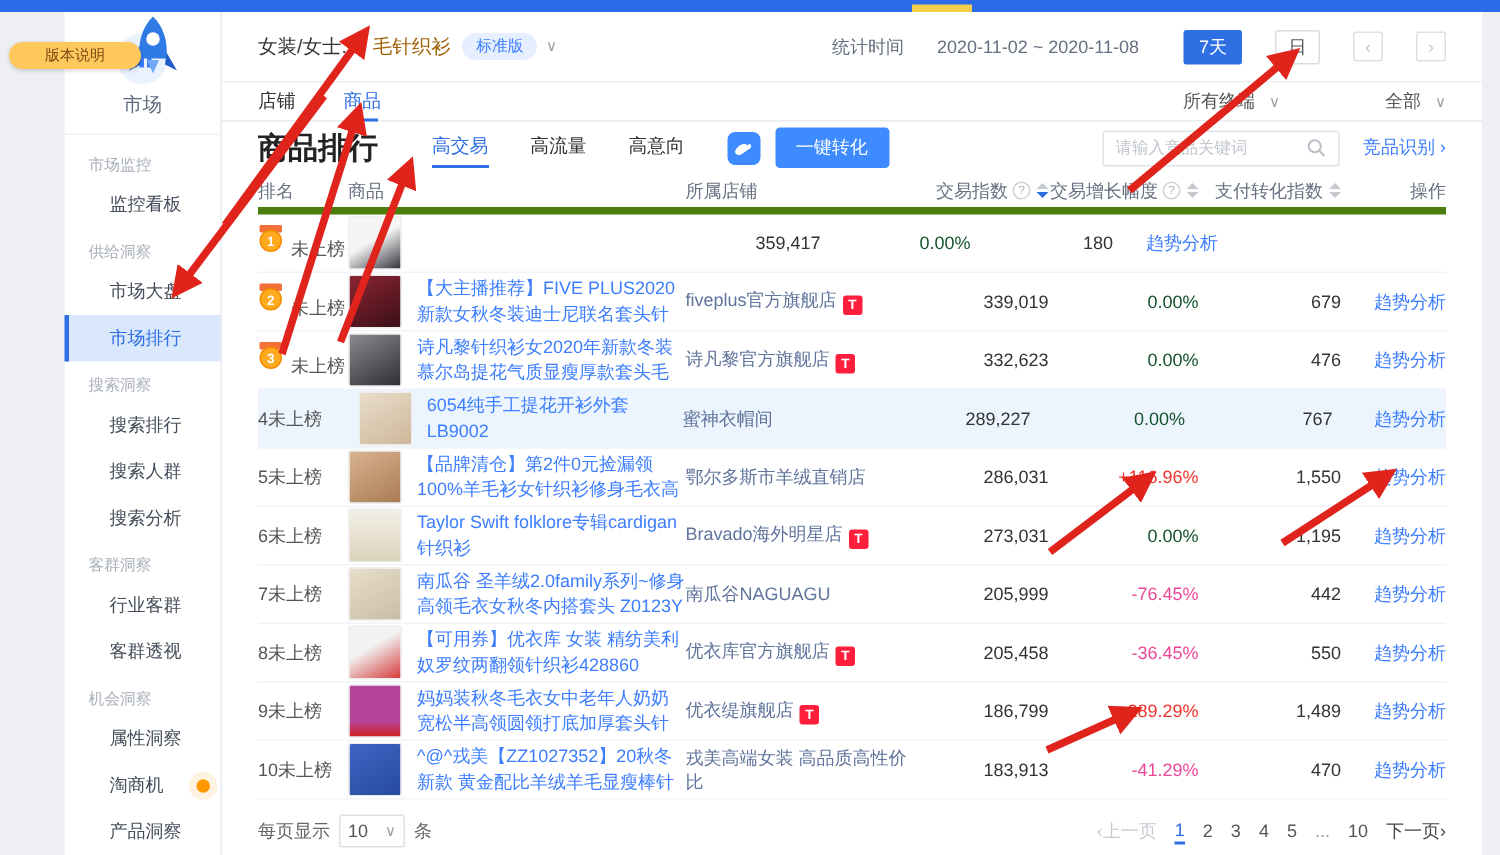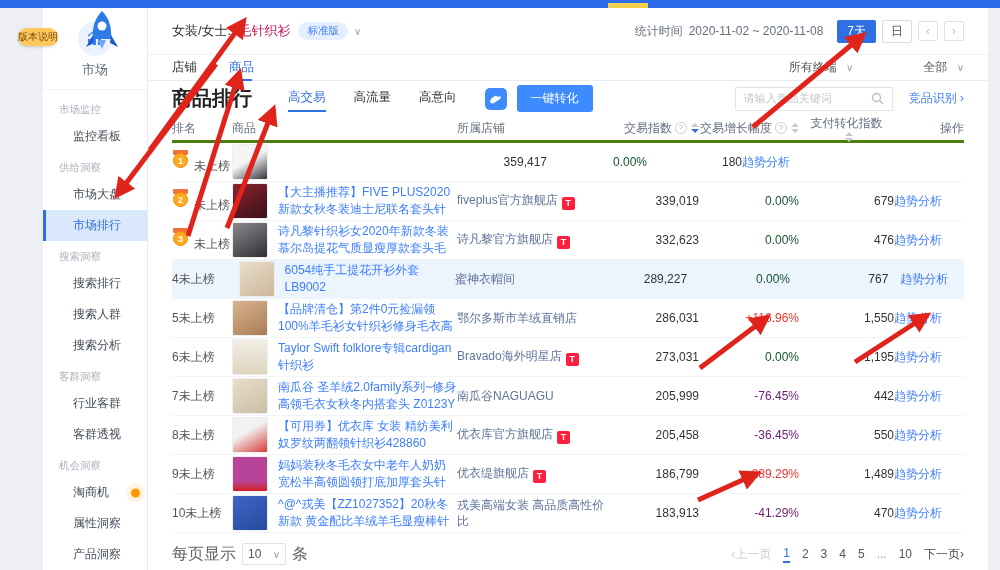--- a/index.html
+++ b/index.html
@@ -8,44 +8,44 @@
     position:relative; overflow:hidden;
     background:#edeff2;
     font-family:"Liberation Sans","DejaVu Sans",sans-serif;
     color:#333; font-size:12px;
   }
   
   .topbar { position:absolute; left:0; top:0; width:1000px; height:8px; background:#2b6be8; z-index:5; }
   .topbar-tab { position:absolute; left:608px; top:3px; width:40px; height:5px; background:#f3cf4e; }
   
   .rocket { position:absolute; left:84px; top:9px; z-index:40; }
-  .version-pill { position:absolute; left:18px; top:28px; z-index:40;
-    background:#ffc85c; color:#7a4c10; font-size:10px; padding:2px 0;
+  .version-pill { position:absolute; left:6px; top:28px; z-index:40;
+    background:#ffc85c; color:#7a4c10; font-size:10px; padding:2px 24px;
     border-radius:9px; box-shadow:0 1px 3px rgba(0,0,0,.18); }
   
   .sidebar { position:absolute; left:43px; top:8px; width:105px; bottom:0;
     background:#fff; border-right:1px solid #e8eaed; z-index:2; }
   .module-head { text-align:center; padding:14px 0 10px; border-bottom:1px solid #f0f2f4; }
   .module-icon { width:34px; height:34px; border-radius:50%; background:#eaf2fd;
     display:inline-flex; align-items:center; justify-content:center; }
   .module-label { margin-top:5px; font-size:13px; color:#5f6b7d; }
   .menu { padding-top:4px; }
   .menu-section { font-size:10.5px; color:#aab0bb; padding:9px 0 4px 16px; }
   .menu-item { font-size:12px; color:#454d5a; padding:7px 0 7px 30px; position:relative; cursor:pointer; }
   .menu-item.active { background:#d9e8fa; color:#2f6fe4; border-left:3px solid #2f6fe4; padding-left:27px; }
   .opp-dot { position:absolute; right:7px; top:50%; transform:translateY(-50%);
     width:9px; height:9px; border-radius:50%; background:#ff9800; box-shadow:0 0 0 5px #fdf3e0; }
   
   .content { position:absolute; left:148px; top:8px; width:840px; bottom:0; background:#fff; z-index:1; }
   .page-head { height:47px; display:flex; align-items:center; padding:0 24px; border-bottom:1px solid #eef0f3; }
   .crumb { font-size:13px; color:#333; }
-  .cat-name { font-size:13px; color:#be185d; }
+  .cat-name { font-size:13px; color:#a16207; margin-left:10px; }
   .ver-tag { background:#e6efff; color:#3d7eff; font-size:10.5px; padding:2px 9px; border-radius:10px; margin-left:8px; }
   .chev { color:#9aa0a8; font-size:10px; margin-left:6px; }
-  .head-right { margin-left:auto; display:flex; align-items:center; }
+  .head-right { margin-left:auto; display:flex; align-items:center;gap:16px; }
   .stat-label, .date-range { font-size:12px; color:#667080; }
   .date-range { margin-left:6px; }
   .btn-7d { background:#2f6fe4; color:#fff; font-size:12px; padding:3px 10px; border-radius:2px; margin-left:14px; cursor:pointer; }
   .btn-day { border:1px solid #d9dce1; color:#555; font-size:12px; padding:2px 8px; border-radius:2px; margin-left:6px; cursor:pointer; }
   .nav-sq { width:20px; height:20px; border:1px solid #dde0e5; border-radius:2px; color:#c2c7ce;
     display:inline-flex; align-items:center; justify-content:center; margin-left:6px; font-size:12px; cursor:pointer; }
   
   .tabs-row { height:26px; display:flex; align-items:center; padding:0 24px; border-bottom:1px solid #e9ebee; }
   .tab { font-size:12.5px; color:#333; margin-right:32px; height:26px; line-height:24px; position:relative; cursor:pointer; }
   .tab.active { color:#2f6fe4; }
@@ -62,29 +62,29 @@
   .helper-icon { width:22px; height:22px; border-radius:5px; background:#3d8bff;
     display:inline-flex; align-items:center; justify-content:center; margin-right:10px; cursor:pointer; }
   .btn-convert { background:#3d8bff; color:#fff; font-size:12px; padding:5px 14px; border-radius:3px; cursor:pointer; }
   .search-box { margin-left:auto; width:158px; height:24px; border:1px solid #e0e3e8; border-radius:2px;
     display:flex; align-items:center; padding:0 8px; }
   .search-ph { color:#c2c7ce; font-size:11px; flex:1; }
   .competitor { color:#3d7eff; font-size:12px; margin-left:16px; cursor:pointer; }
   
   .tbl { margin:0 24px; }
   .trow { display:flex; align-items:center; border-bottom:1px solid #f1f3f5; }
-  .thead { height:27px; color:#667080; border-bottom:3px solid #4d7c0f; }
+  .thead { height:27px; color:#667080; border-bottom:5px solid #4d7c0f; }
   .thead .cell { font-size:12px; display:flex; align-items:center; }
   .c-rank { width:60px; }
   .c-prod { width:225px; display:flex; align-items:center; }
   .c-shop { width:152px; }
   .c-trade { width:90px; justify-content:flex-end; text-align:right; }
   .c-grow { width:100px; justify-content:flex-end; text-align:right; }
-  .c-conv { width:95px; justify-content:flex-end; text-align:right;flex-direction:column; }
-  .c-act { width:70px; justify-content:flex-end; }
+  .c-conv { width:95px; justify-content:flex-end; text-align:right; }
+  .c-act { width:70px; justify-content:flex-end; text-align:right; }
   .qmark { width:12px; height:12px; border:1px solid #ccd1d8; border-radius:50%; color:#aab0bb;
     font-size:8px; line-height:10px; text-align:center; margin-left:3px; }
   .sorters { display:inline-flex; flex-direction:column; margin-left:4px; }
   .car-up { width:0; height:0; border-left:4px solid transparent; border-right:4px solid transparent; border-bottom:4px solid #c5cad1; margin-bottom:2px; }
   .car-dn { width:0; height:0; border-left:4px solid transparent; border-right:4px solid transparent; border-top:4px solid #c5cad1; }
   .car-dn.on { border-top-color:#2f6fe4; }
   .rowline { height:39px; }
   .rowline.hl { background:#ecf5fd;gap:12px; }
   .medal { position:relative; width:18px; height:20px; display:inline-block; margin-right:4px; }
   .medal .rib { position:absolute; left:1px; top:0; width:15px; height:5px; background:#f4703a; border-radius:1px; }
@@ -93,25 +93,25 @@
   .ranknum { color:#555; }
   .notlisted { color:#555; }
   .thumb { width:36px; height:36px; border-radius:2px; border:1px solid #eee; flex:0 0 36px; margin-right:10px; }
   .pname { color:#3d7eff; font-size:12px; line-height:1.4; max-height:34px; overflow:hidden; cursor:pointer; }
   .shopname { color:#60749c; font-size:12px; line-height:1.35; padding-right:8px; }
   .tmall { display:inline-block; width:13px; height:13px; background:#ff1f3d; border-radius:2px;
     color:#fff; font-size:9px; font-weight:bold; line-height:13px; text-align:center; vertical-align:-2px; margin-left:4px; }
   .num { color:#333; font-size:12px; }
   [data-trend="flat"] { color:#14532d; }
   [data-trend="up"] { color:#f0332c; }
-  [data-trend="down"] { color:#701a75;text-align:right; }
+  [data-trend="down"] { color:#ec4899;text-align:right; }
   .action-link { color:#3d7eff; font-size:12px; cursor:pointer; }
   
   .tfoot { display:flex; align-items:center; padding:0 24px; height:36px; margin-top:3px; }
-  .pp-label, .pp-unit { color:#666; font-size:16px; }
+  .pp-label, .pp-unit { color:#666; font-size:12px; }
   .pp-select { border:1px solid #dde0e5; border-radius:2px; width:44px; height:22px;
     display:inline-flex; align-items:center; justify-content:space-between; padding:0 5px; margin:0 6px; color:#555; cursor:pointer; }
   .pager { margin-left:auto; display:flex; align-items:center; }
   .pg { font-size:12px; color:#555; margin-left:12px; cursor:pointer; }
   .pg.disabled { color:#c6cbd2; }
   .pg.current { color:#2f6fe4; border-bottom:2px solid #2f6fe4; padding-bottom:1px; }
   .pg.ellipsis { color:#999; }
   .pg.next { color:#444; }
   
   .arrows { position:absolute; left:0; top:0; width:1000px; height:570px; z-index:60; pointer-events:none; }
@@ -153,22 +153,22 @@
     <div class="menu-item">市场大盘</div>
     <div class="menu-item active">市场排行</div>
     <div class="menu-section">搜索洞察</div>
     <div class="menu-item">搜索排行</div>
     <div class="menu-item">搜索人群</div>
     <div class="menu-item">搜索分析</div>
     <div class="menu-section">客群洞察</div>
     <div class="menu-item">行业客群</div>
     <div class="menu-item">客群透视</div>
     <div class="menu-section">机会洞察</div>
+    <div class="menu-item">属性洞察</div>
     <div class="menu-item"><span>淘商机</span><span class="opp-dot"></span></div>
-    <div class="menu-item">属性洞察</div>
     <div class="menu-item">产品洞察</div>
   </div>
 </div>
 
 <div class="content">
 
   <div class="page-head">
     <span class="crumb">女装/女士...</span>
     <span class="cat-name">毛针织衫</span>
     <span class="ver-tag">标准版</span>

